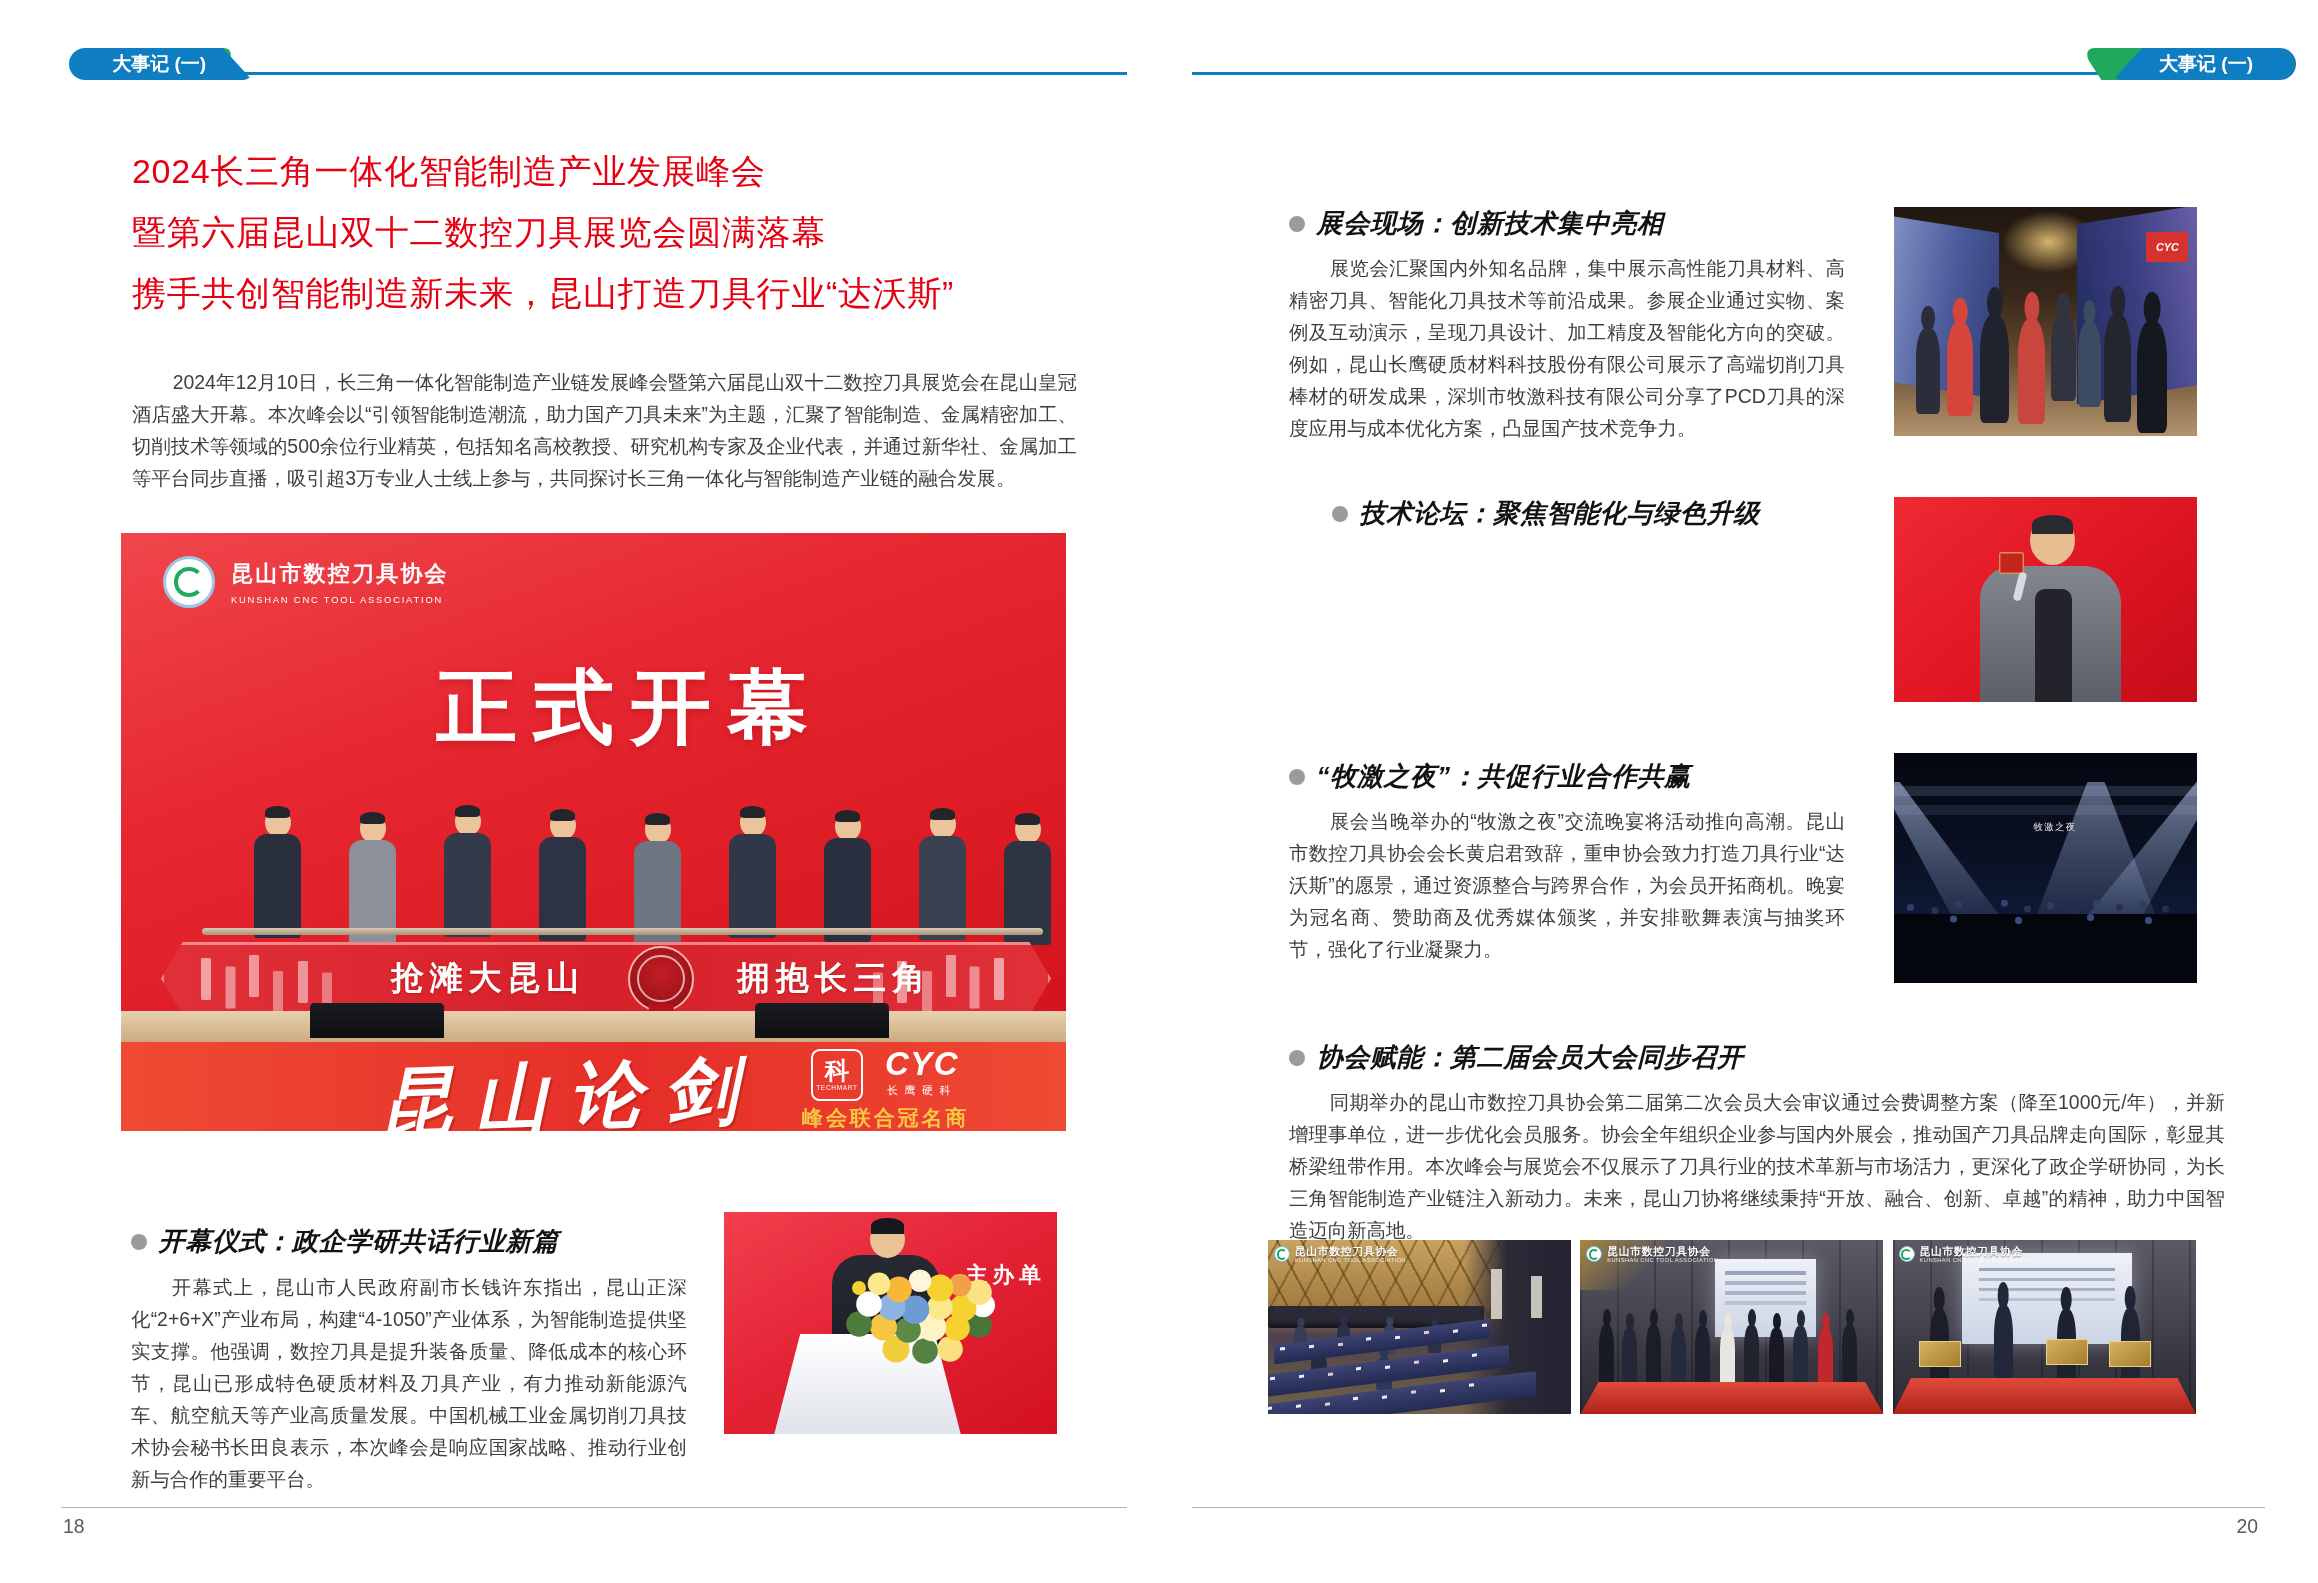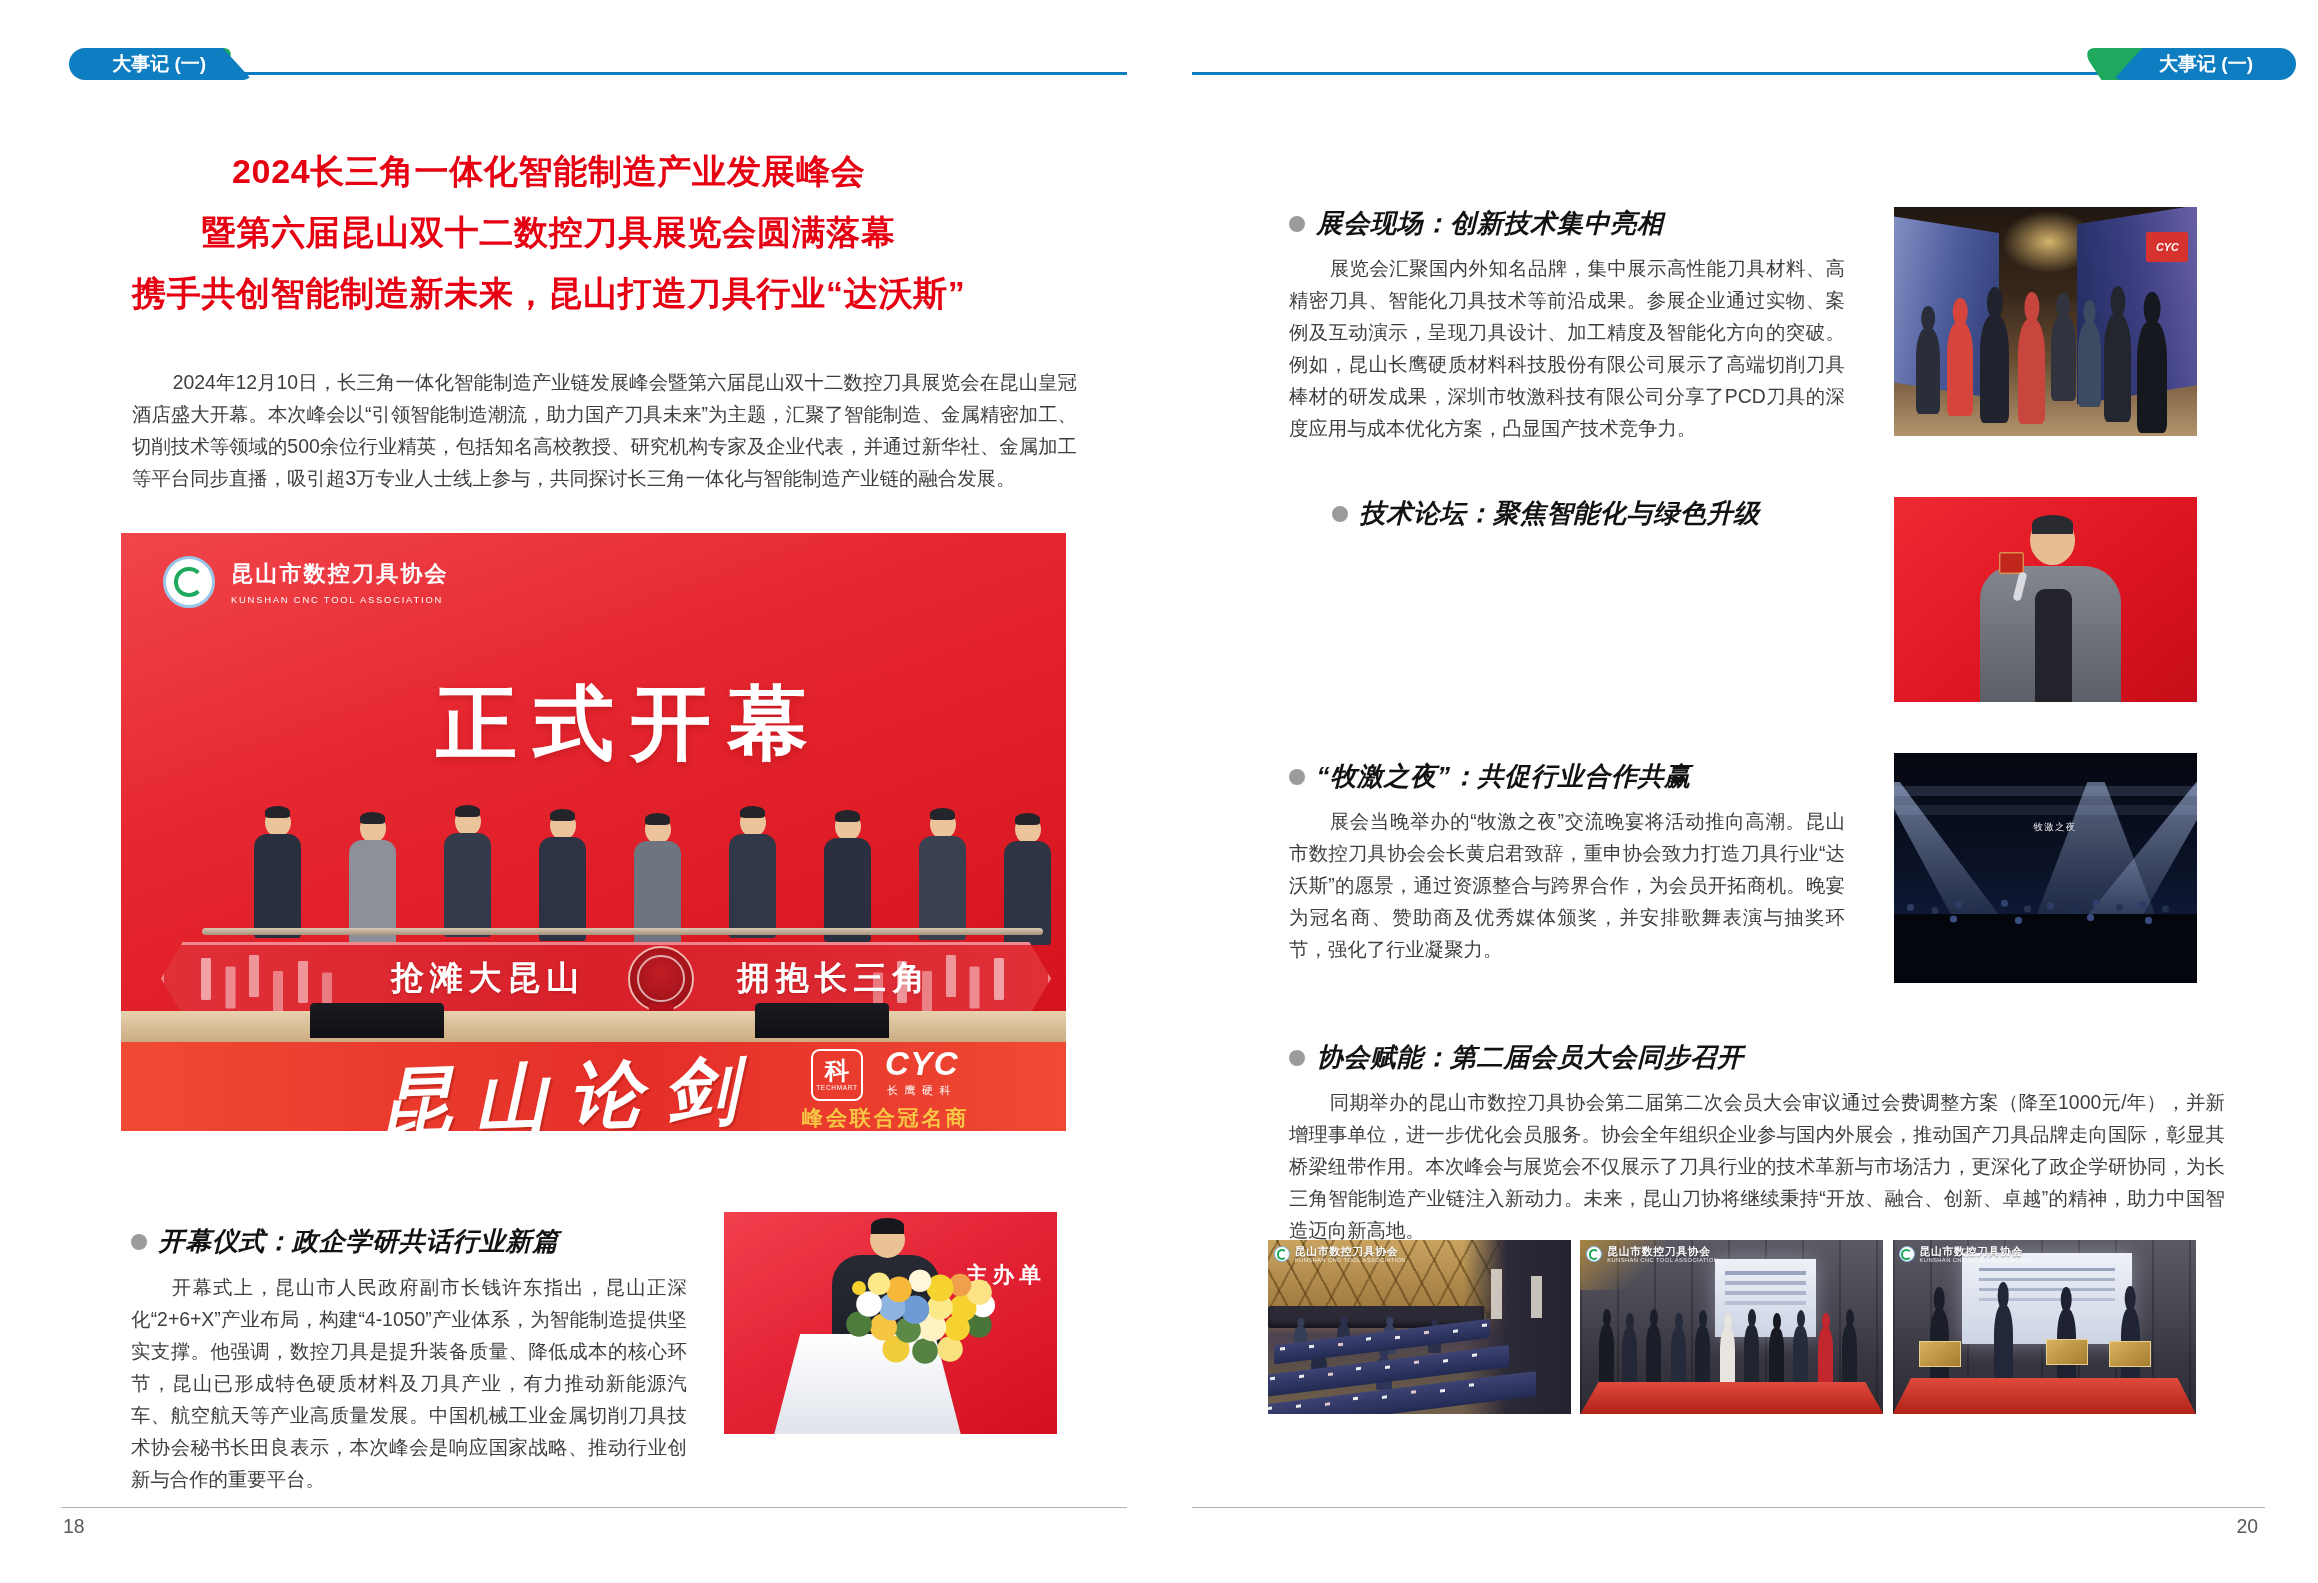--- a/index.html
+++ b/index.html
@@ -11,21 +11,21 @@
   .hline{position:absolute;height:2.9px;background:#0e7dc2;top:72px;}
   .tab{position:absolute;top:48px;height:32px;background:#0e7dc2;color:#fff;
        font-size:19px;font-weight:bold;display:flex;align-items:center;justify-content:center;}
   .tab-l{border-radius:19px 2.9px 10px 19px;clip-path:polygon(0 0,84% 0,100% 100%,0 100%);padding:0 24.5px 0 21.6px;}
   .tab-r{border-radius:2.9px 19px 19px 10px;clip-path:polygon(16% 0,100% 0,100% 100%,0 100%);padding:0 21.6px 0 24.5px;}
   .wedge{position:absolute;top:48px;width:66px;height:32px;background:#1ea95e;}
   .wedge-l{transform:skewX(-33deg);border-radius:0 14.4px 0 4.3px;}
   .wedge-r{transform:skewX(33deg);border-radius:14.4px 0 4.3px 0;}
 
   
-  .title-line{font-size:34px;font-weight:bold;color:#e60012;line-height:61px;letter-spacing:0.7px;white-space:nowrap;text-align:center;}
+  .title-line{font-size:34px;font-weight:normal;color:#e60012;line-height:61px;letter-spacing:0.7px;white-space:nowrap;}
   .body-text{font-size:19.4px;line-height:32px;color:#3e3e3e;text-align:justify;text-indent:2.1em;}
   .sec-head{display:flex;align-items:center;gap:11.5px;}
   .sec-head .dot{width:16px;height:16px;border-radius:50%;background:#9b9b9b;flex:0 0 auto;}
   .sec-head .txt{font-size:26px;font-weight:bold;color:#121212;letter-spacing:0.7px;white-space:nowrap;font-style:italic;}
   .pagenum{position:absolute;top:1515px;font-size:19.4px;color:#5a5a5a;}
   .fline{position:absolute;top:1507px;height:1.4px;background:#b3b3b3;}
 
   
   .photo{position:absolute;overflow:hidden;}
 
@@ -192,21 +192,21 @@
     <div class="assoc-logo" style="left:42px;top:23px;">
       <div class="alogo-circle">
           <div class="alogo-inner"></div>
         </div>
       <div>
         <div class="alogo-cn">昆山市数控刀具协会</div>
         <div class="alogo-en">KUNSHAN CNC TOOL ASSOCIATION</div>
       </div>
     </div>
 
-    <div class="stage-banner" style="left:315px;top:121px;margin-top:16px;">正式开幕</div>
+    <div class="stage-banner" style="left:315px;top:121px;">正式开幕</div>
 
     <div>
       <div class="fig" style="left:130px;top:275px;">
           <div class="hd"></div>
           <div class="bd" style="background:#2a2f3d;"></div>
         </div>
       <div class="fig" style="left:225px;top:281px;">
           <div class="hd"></div>
           <div class="bd" style="background:#8b9099;"></div>
         </div>

